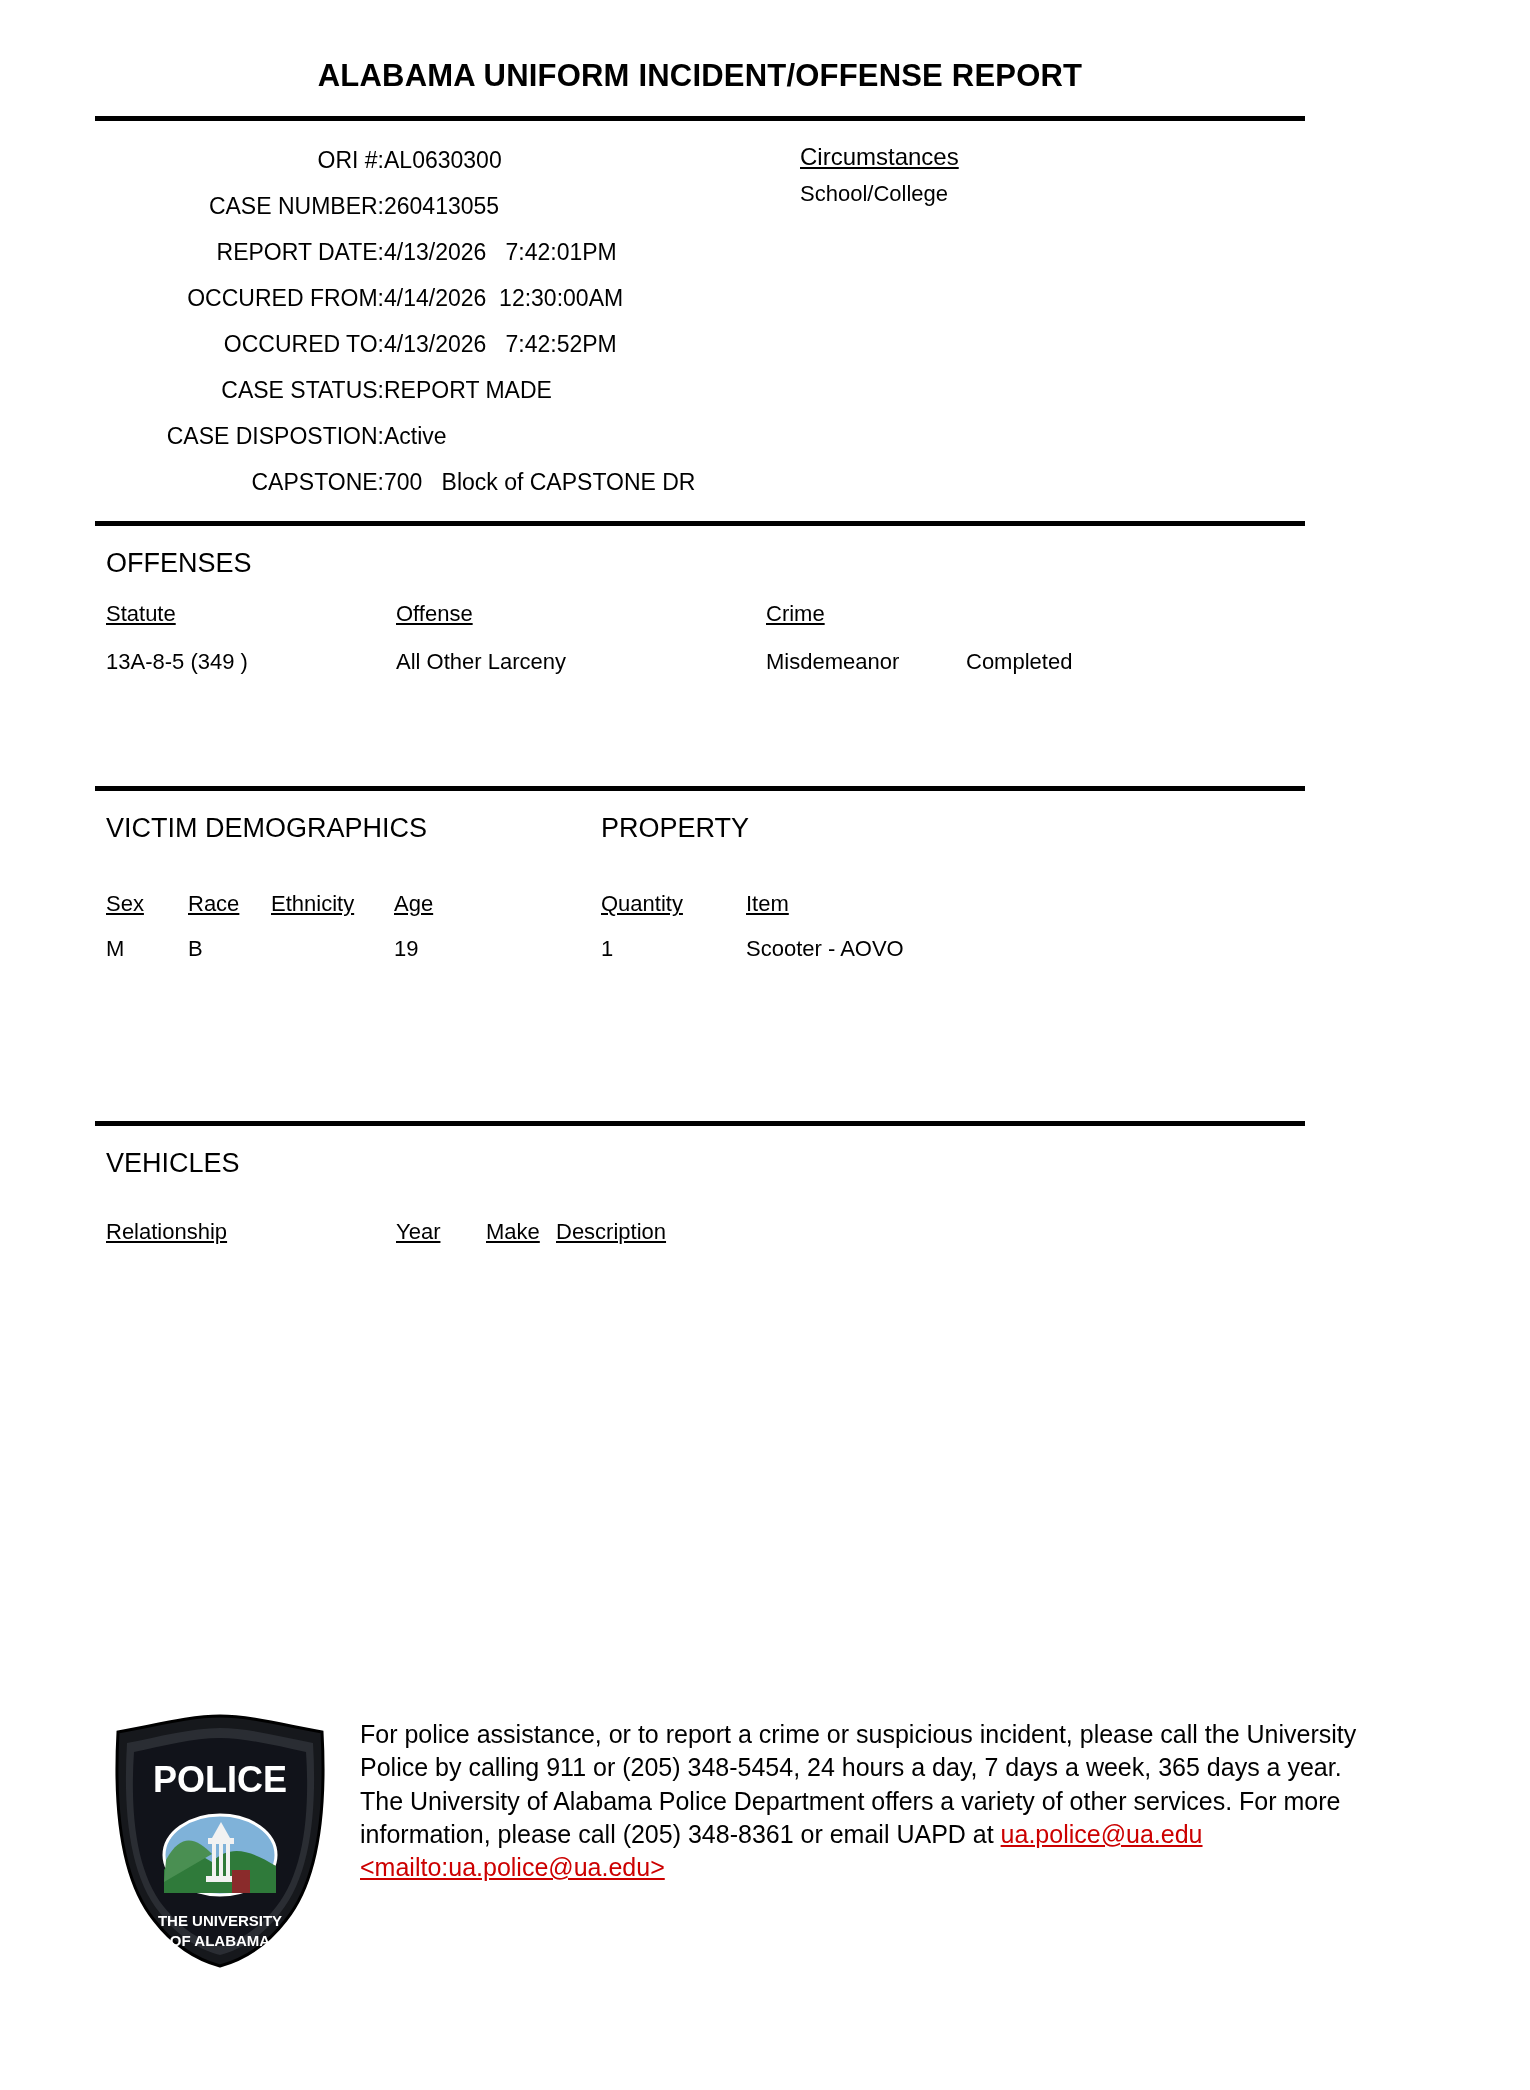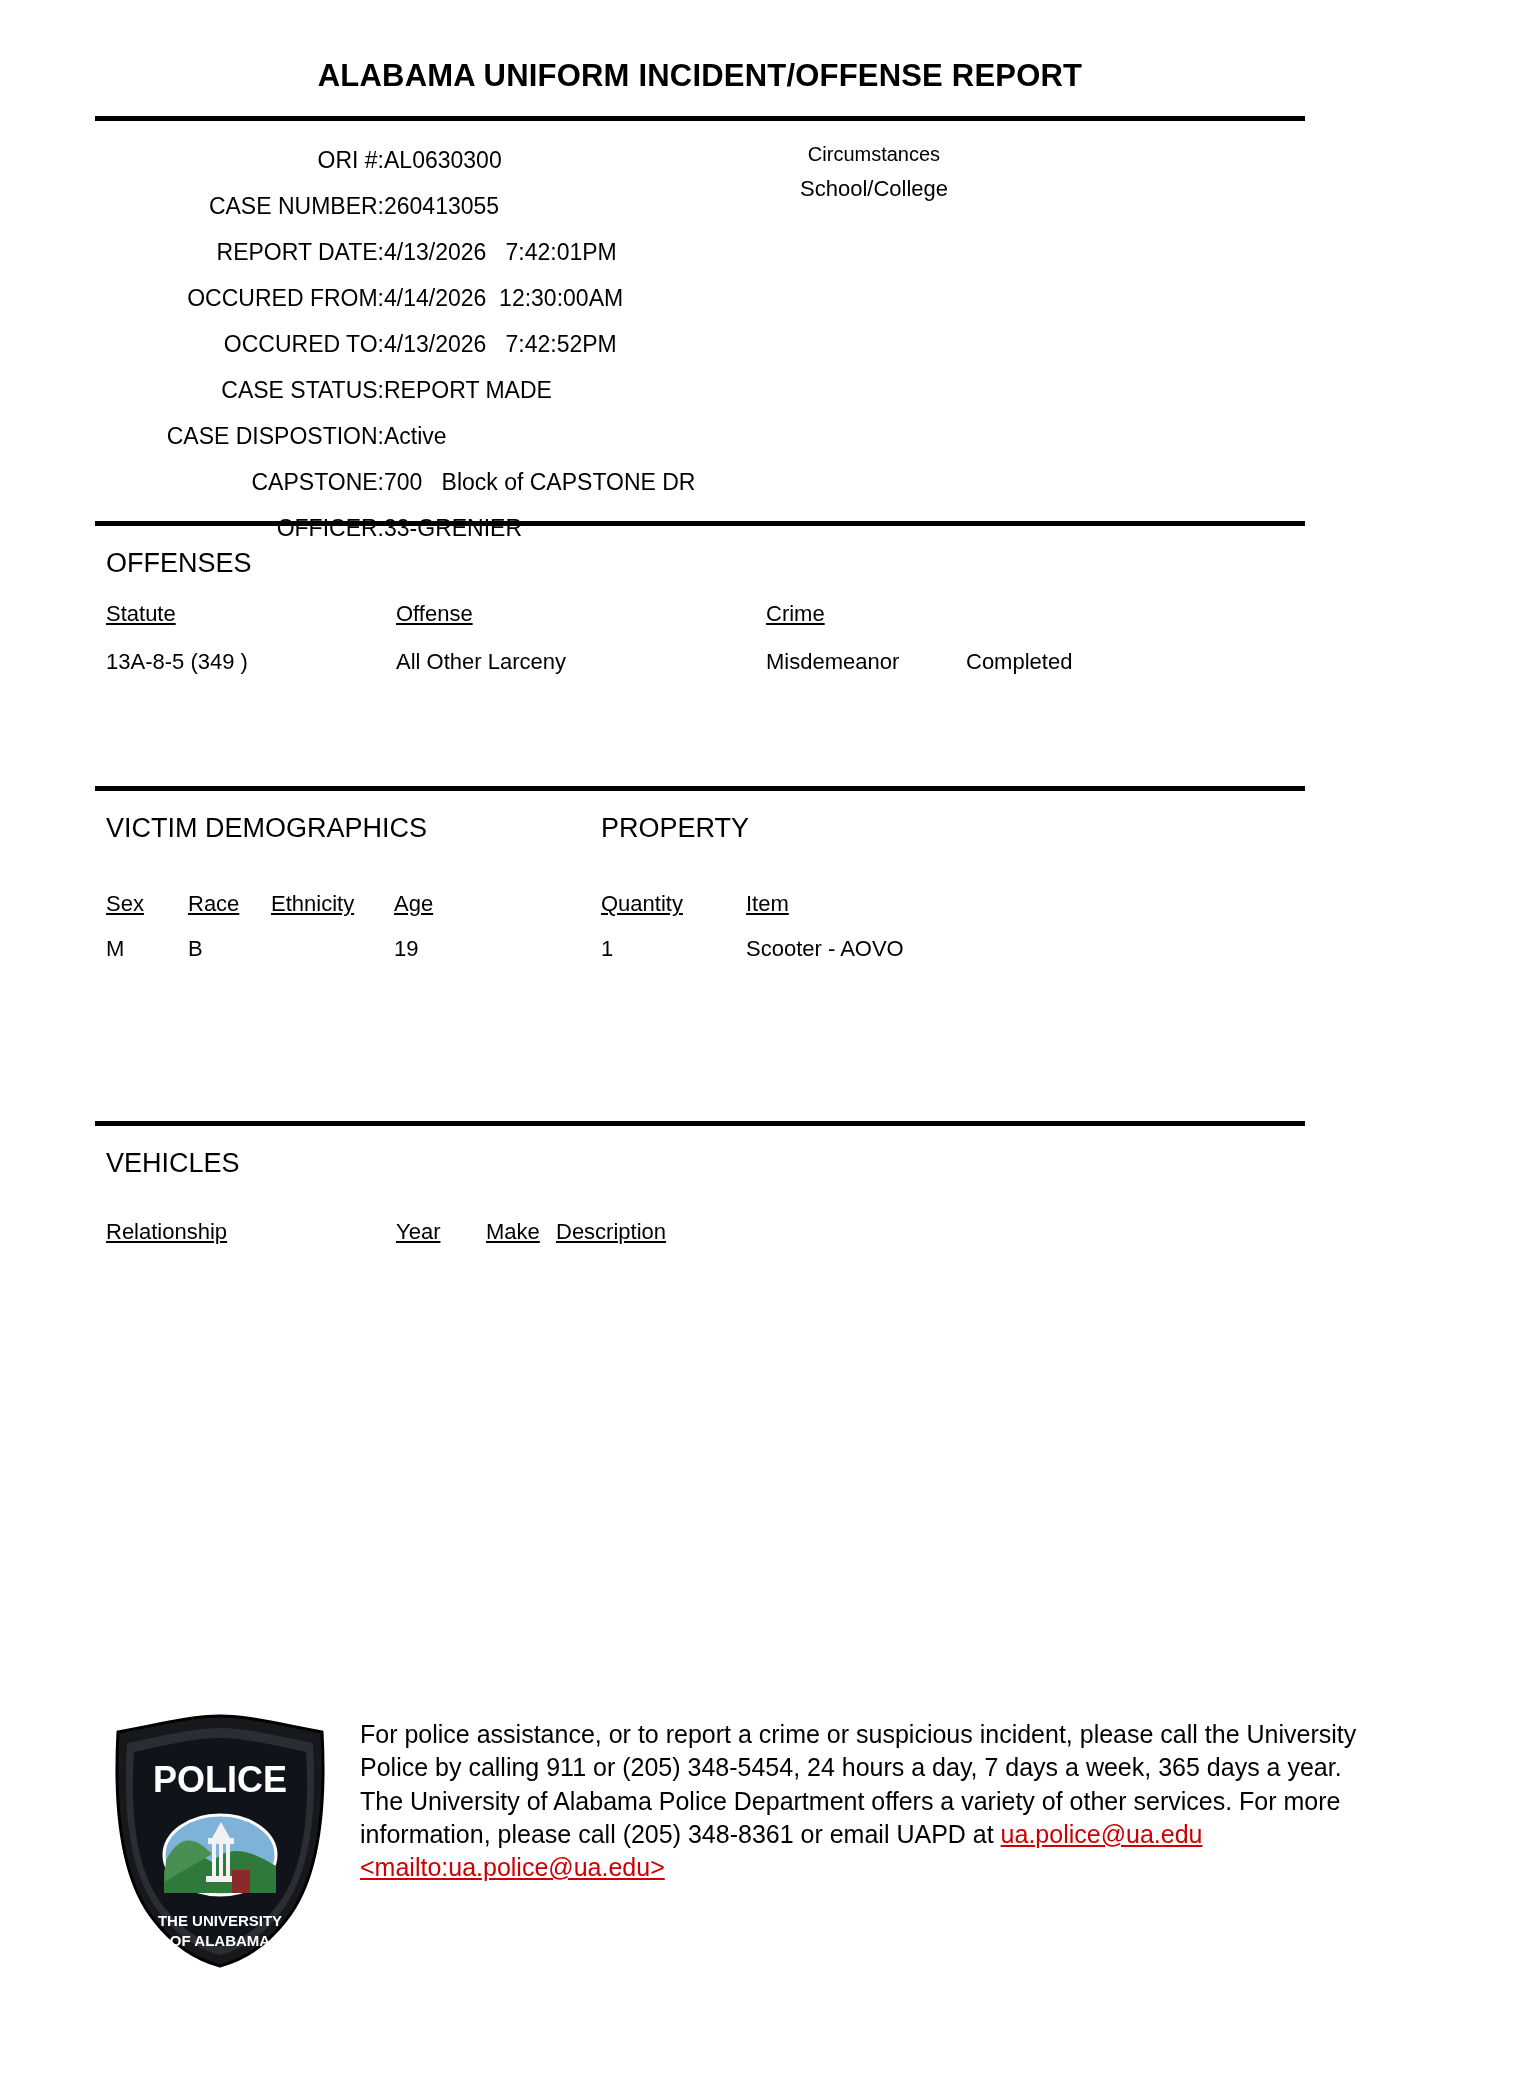--- a/index.html
+++ b/index.html
@@ -62,21 +62,22 @@
   .info-value {
     font-size: 23px;
     white-space: pre;
   }
   .circumstances {
     position: absolute;
     top: 22px;
     left: 700px;
   }
   .circ-head {
-    font-size: 20px;
+    font-size: 24px;
+    text-decoration: underline;
     margin-bottom: 10px;
     text-align: center;
   }
   .circ-value {
     font-size: 22px;
   }
   
   .section {
     padding-top: 22px;
     box-sizing: border-box;
@@ -207,24 +208,20 @@
       <div class="info-row">
         <div class="info-label">CASE DISPOSTION:</div>
         <div class="info-value">Active</div>
       </div>
 
       <div class="info-row">
         <div class="info-label">CAPSTONE:</div>
         <div class="info-value">700   Block of CAPSTONE DR</div>
       </div>
 
-      <div class="info-row">
-        <div class="info-label">OFFICER:</div>
-        <div class="info-value">33-GRENIER</div>
-      </div>
 
     </div>
 
     <div class="circumstances">
       <div class="circ-head">Circumstances</div>
       <div class="circ-value">School/College</div>
     </div>
   </div>
 
   <div class="rule-thick"></div>

